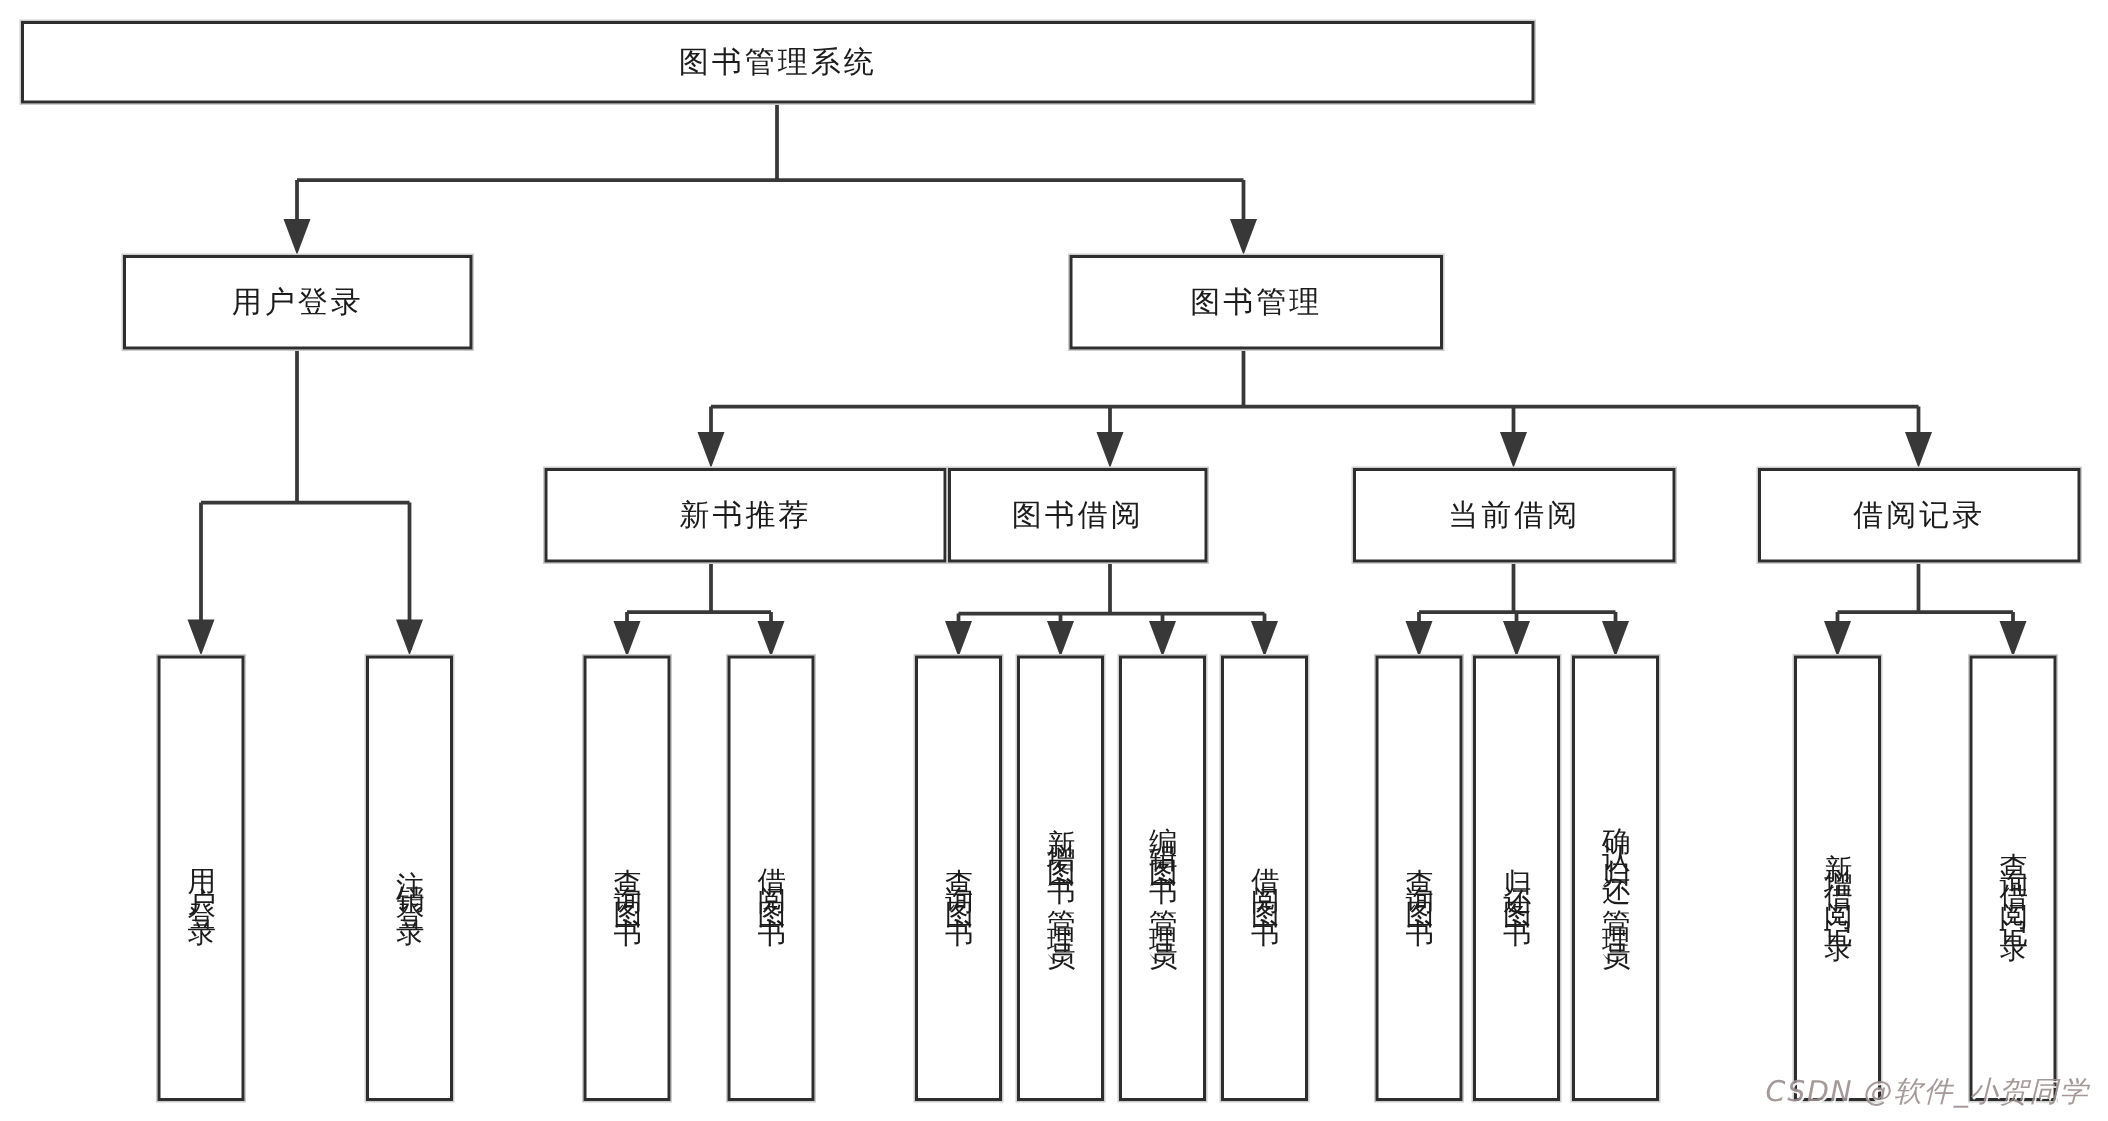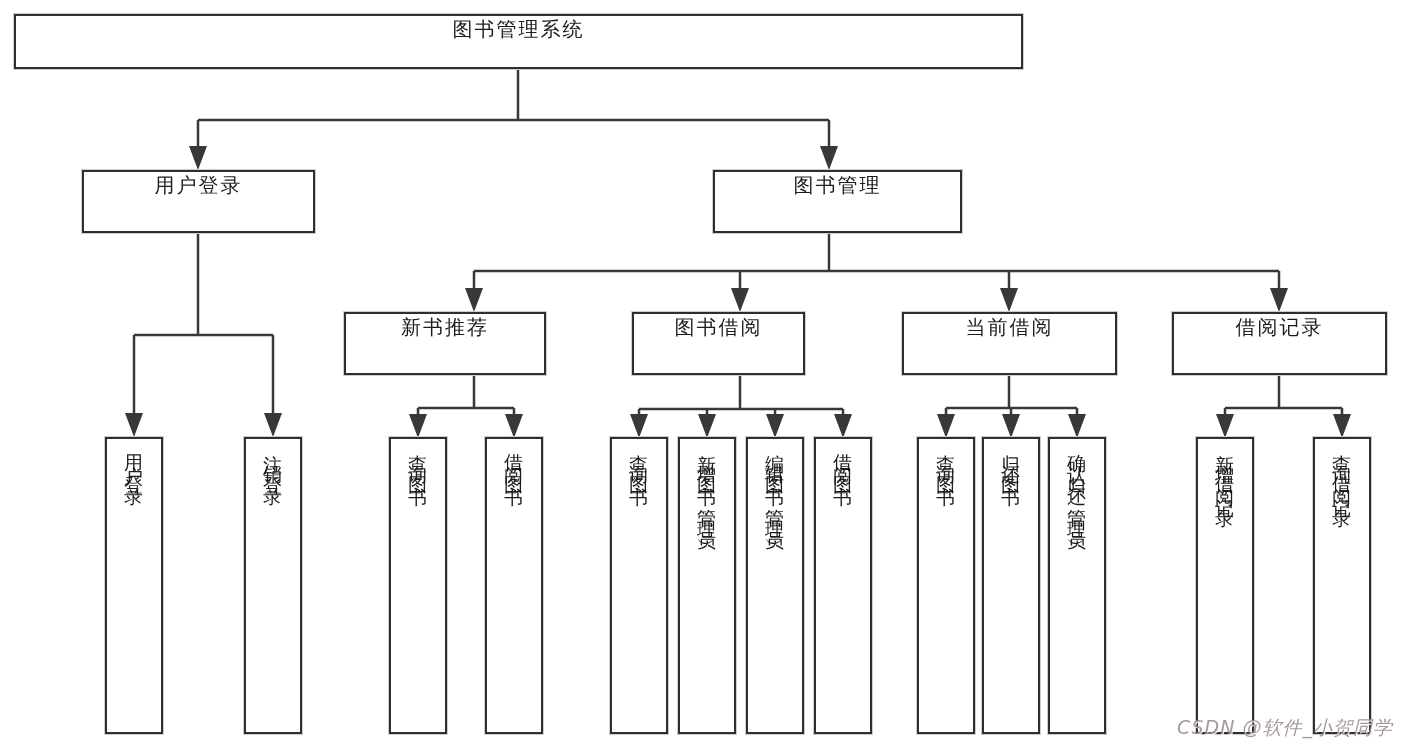--- a/index.html
+++ b/index.html
@@ -22,21 +22,21 @@
     width: 1405px;
     height: 747px;
   }
   .box {
     position: absolute;
     box-sizing: border-box;
     background: #ffffff;
     border: 2px solid #2e2e2e;
     box-shadow: 0 0 0 1px #cdcdcd;
     display: flex;
-    align-items: flex-start;
+    align-items: center;
     justify-content: center;
     color: #1c1c1c;
   }
   .hbox span {
     font-size: 20px;
     letter-spacing: 2px;
     white-space: nowrap;
   }
   .leaf span {
     writing-mode: vertical-rl;
@@ -115,21 +115,21 @@
     <span>图书管理系统</span>
   </div>
 
   <div class="box hbox" style="left:82px;top:170px;width:233px;height:63px">
     <span>用户登录</span>
   </div>
   <div class="box hbox" style="left:713px;top:170px;width:249px;height:63px">
     <span>图书管理</span>
   </div>
 
-  <div class="box hbox" style="left:344px;top:312px;width:202px;height:63px">
+  <div class="box hbox" style="left:363px;top:312px;width:268px;height:63px">
     <span>新书推荐</span>
   </div>
   <div class="box hbox" style="left:632px;top:312px;width:173px;height:63px">
     <span>图书借阅</span>
   </div>
   <div class="box hbox" style="left:1172px;top:312px;width:215px;height:63px">
     <span>借阅记录</span>
   </div>
   <div class="box hbox" style="left:902px;top:312px;width:215px;height:63px">
     <span>当前借阅</span>

